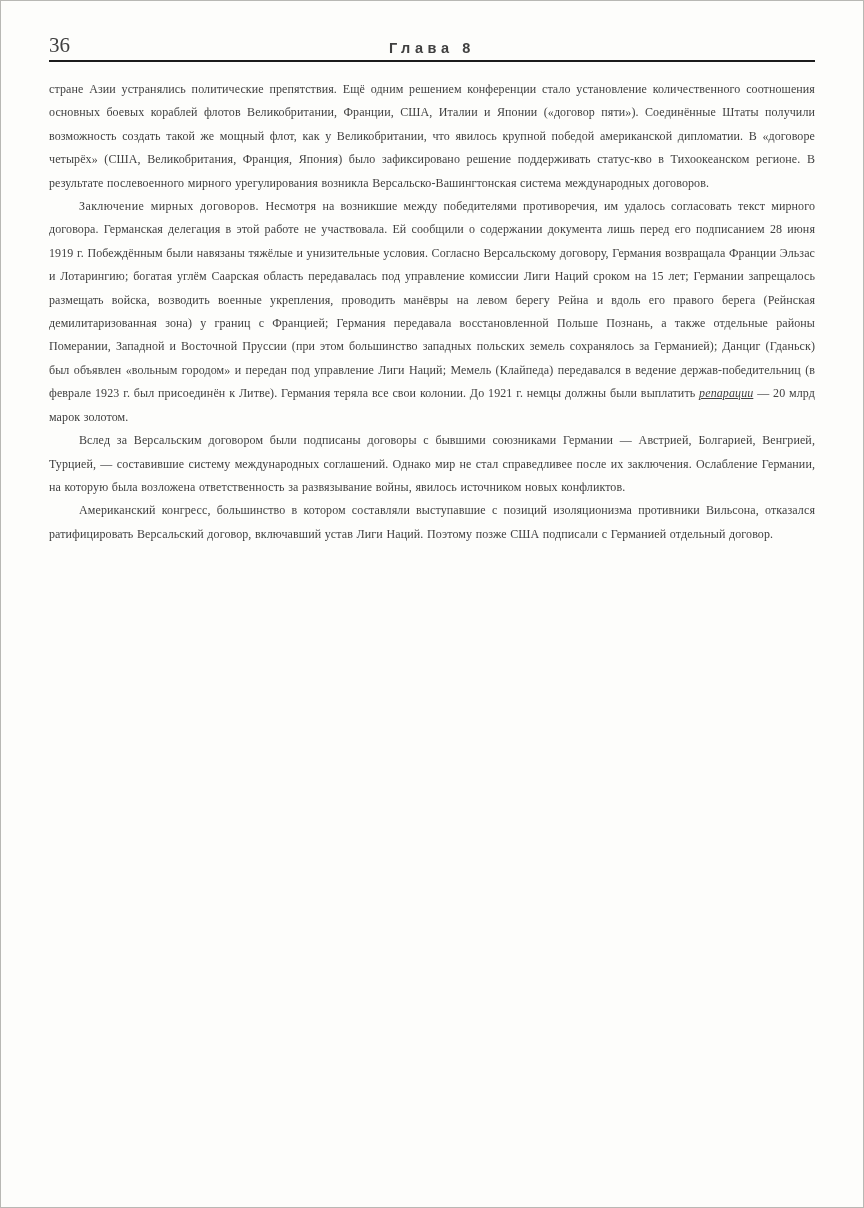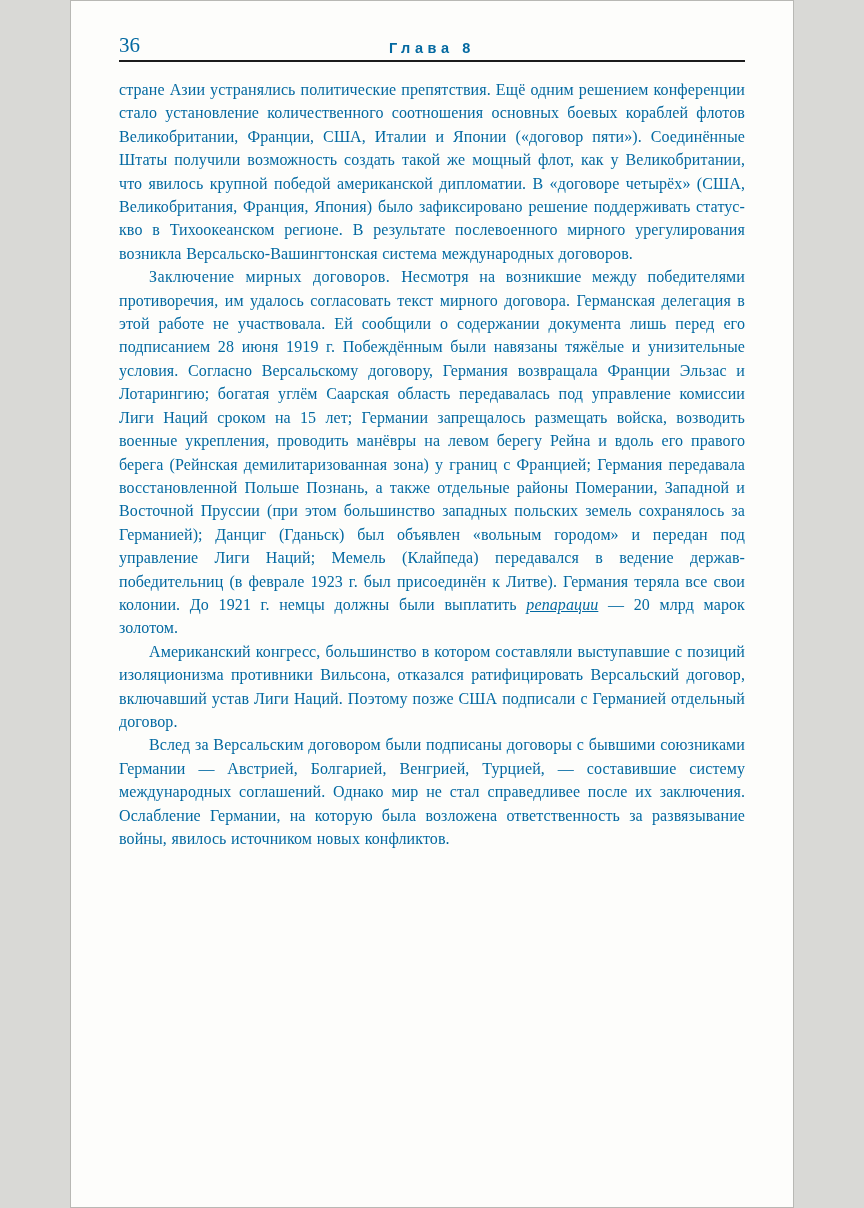--- a/index.html
+++ b/index.html
@@ -1,27 +1,27 @@
 <!DOCTYPE html>
 <html lang="ru"><head>
 <meta charset="utf-8">
 <style>
   * { margin: 0; padding: 0; box-sizing: border-box; }
   html, body { background: #d9d9d6; }
   .page {
     position: relative;
-    width: 724px;
+    width: 864px;
     height: 1208px;
     margin: 0 auto;
     background: #fdfdfb;
     border: 1px solid #b8b8b4;
     padding: 34px 48px 0 48px;
     overflow: hidden;
     font-family: "Liberation Serif", serif;
-    color: #0369a1;
+    color: #404040;
   }
   .page-header {
     display: grid;
     grid-template-columns: 1fr auto 1fr;
     align-items: end;
     padding-bottom: 4px;
   }
   .page-number {
     justify-self: start;
     font-size: 21px;
@@ -37,21 +37,21 @@
     line-height: 1;
     padding-bottom: 1px;
   }
   .header-spacer { justify-self: end; }
   .header-rule {
     height: 2px;
     background: #1c1c1c;
     margin-bottom: 16px;
   }
   .page-body {
-    font-size: 16px;
+    font-size: 12px;
     line-height: 23.4px;
     text-align: justify;
     letter-spacing: 0.1px;
     word-spacing: 0.5px;
     hyphens: auto;
   }
   .para { margin: 0; }
   .para.indent { text-indent: 30px; }
   .seg-bold { font-weight: normal; letter-spacing: 0.4px; }
   .seg-italic { font-style: italic; text-decoration: underline; }
@@ -62,16 +62,16 @@
 <div class="page">
   <header class="page-header">
     <span class="page-number">36</span>
     <span class="chapter-header">Глава 8</span>
     <span class="header-spacer"></span>
   </header>
   <div class="header-rule"></div>
   <main class="page-body" id="page-body">
       <p class="para"><span>стране Азии устранялись политические препятствия. Ещё одним решением конференции стало установление количественного соотношения основных боевых кораблей флотов Великобритании, Франции, США, Италии и Японии («договор пяти»). Соединённые Штаты получили возможность создать такой же мощный флот, как у Великобритании, что явилось крупной победой американской дипломатии. В «договоре четырёх» (США, Великобритания, Франция, Япония) было зафиксировано решение поддерживать статус-кво в Тихоокеанском регионе. В результате послевоенного мирного урегулирования возникла Версальско-Вашингтонская система международных договоров.</span></p>
       <p class="para indent"><span class="seg-bold">Заключение мирных договоров. </span><span>Несмотря на возникшие между победителями противоречия, им удалось согласовать текст мирного договора. Германская делегация в этой работе не участвовала. Ей сообщили о содержании документа лишь перед его подписанием 28 июня 1919 г. Побеждённым были навязаны тяжёлые и унизительные условия. Согласно Версальскому договору, Германия возвращала Франции Эльзас и Лотарингию; богатая углём Саарская область передавалась под управление комиссии Лиги Наций сроком на 15 лет; Германии запрещалось размещать войска, возводить военные укрепления, проводить манёвры на левом берегу Рейна и вдоль его правого берега (Рейнская демилитаризованная зона) у границ с Францией; Германия передавала восстановленной Польше Познань, а также отдельные районы Померании, Западной и Восточной Пруссии (при этом большинство западных польских земель сохранялось за Германией); Данциг (Гданьск) был объявлен «вольным городом» и передан под управление Лиги Наций; Мемель (Клайпеда) передавался в ведение держав-победительниц (в феврале 1923 г. был присоединён к Литве). Германия теряла все свои колонии. До 1921 г. немцы должны были выплатить </span><span class="seg-italic">репарации</span><span> — 20 млрд марок золотом.</span></p>
+      <p class="para indent"><span>Вслед за Версальским договором были подписаны договоры с бывшими союзниками Германии — Австрией, Болгарией, Венгрией, Турцией, — составившие систему международных соглашений. Однако мир не стал справедливее после их заключения. Ослабление Германии, на которую была возложена ответственность за развязывание войны, явилось источником новых конфликтов.</span></p>
       <p class="para indent"><span>Американский конгресс, большинство в котором составляли выступавшие с позиций изоляционизма противники Вильсона, отказался ратифицировать Версальский договор, включавший устав Лиги Наций. Поэтому позже США подписали с Германией отдельный договор.</span></p>
-      <p class="para indent"><span>Вслед за Версальским договором были подписаны договоры с бывшими союзниками Германии — Австрией, Болгарией, Венгрией, Турцией, — составившие систему международных соглашений. Однако мир не стал справедливее после их заключения. Ослабление Германии, на которую была возложена ответственность за развязывание войны, явилось источником новых конфликтов.</span></p>
     </main>
 </div>
 
 </body></html>

